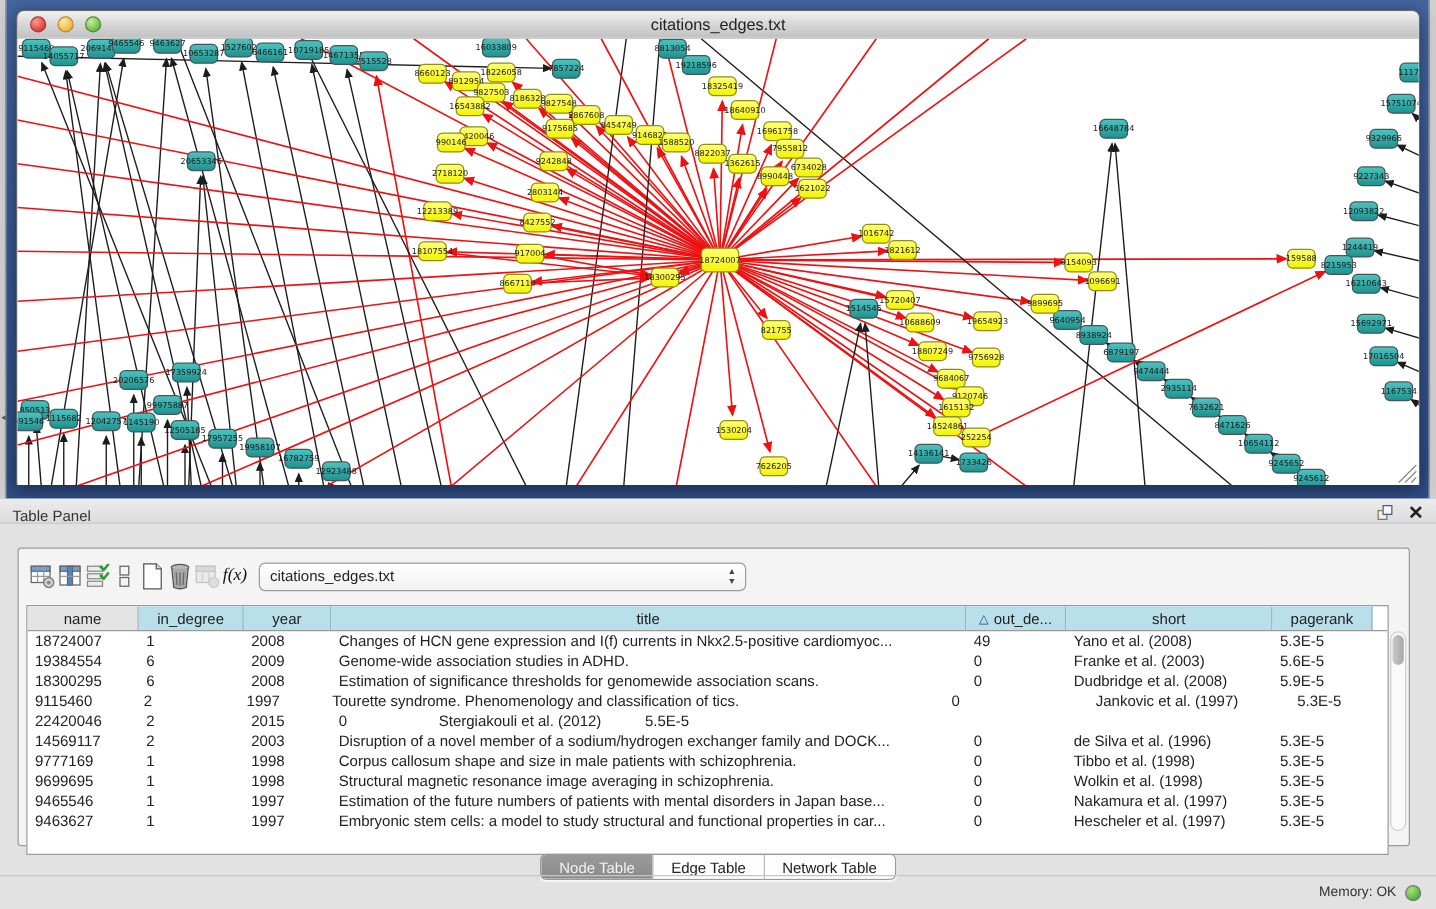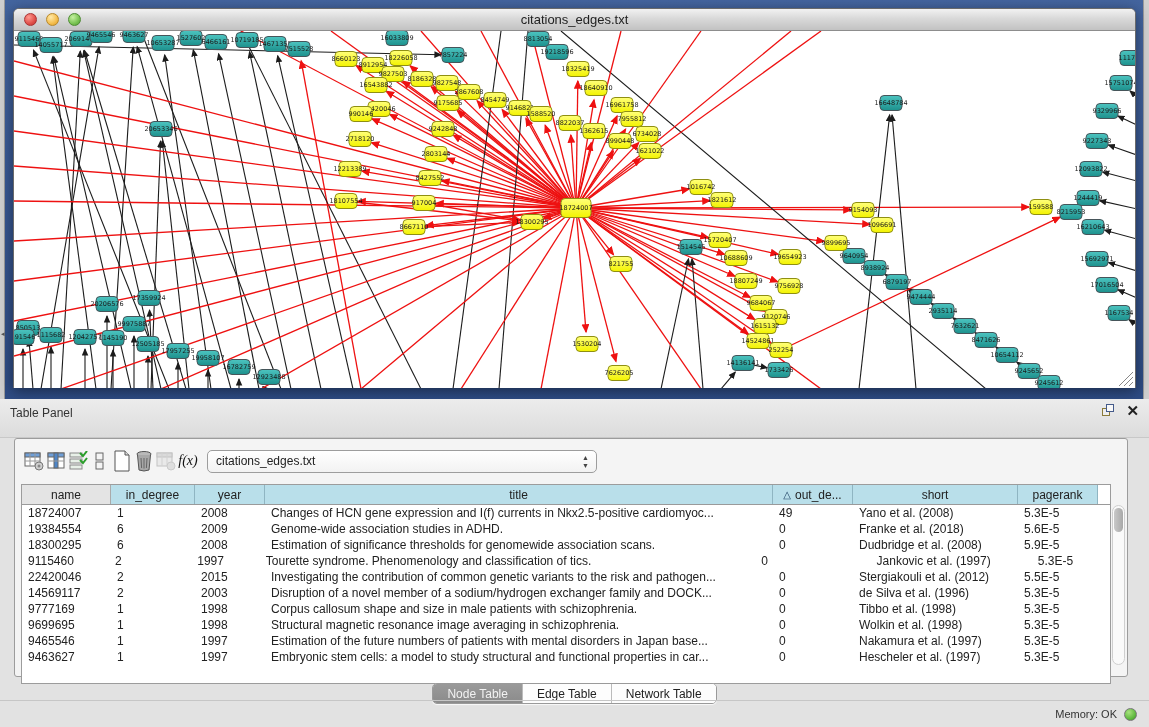--- a/index.html
+++ b/index.html
@@ -23,21 +23,21 @@
   .t-yellow{left:32px;background:radial-gradient(circle at 35% 30%,#ffe9a8,#f4bd4d 60%,#d99a26);border:1px solid #b8882a;}
   .t-green{left:54px;background:radial-gradient(circle at 35% 30%,#c5f0a0,#79c353 60%,#4f9c33);border:1px solid #4e8c33;}
   .win-title{position:absolute;top:3px;left:0;width:100%;text-align:center;
     font-size:13px;color:#222;}
   .net-canvas{position:absolute;left:0;top:22px;width:1121px;height:357px;background:#fff;}
   .divider-grip{position:absolute;left:569px;top:399px;width:14px;height:5px;
     display:flex;align-items:center;justify-content:center;gap:2px;}
   .divider-grip i{width:3px;height:3px;background:#9a9a9a;border-radius:50%;}
   
   .table-panel{position:absolute;left:0;top:399px;width:1149px;height:328px;background:#e2e2e2;}
-  .panel-titlebar{position:absolute;left:0;top:0;width:100%;height:39px;
+  .panel-titlebar{position:absolute;left:0;top:0;width:100%;height:20px;
     background:linear-gradient(180deg,#ececec,#dcdcdc);border-bottom:1px solid #c8c8c8;padding-left:47px;}
   .panel-title{position:absolute;left:10px;top:7px;font-size:12px;color:#333;}
   .panel-btns{position:absolute;right:10px;top:5px;display:flex;gap:10px;align-items:center;}
   .float-ico{width:14px;height:14px;position:relative;}
   .float-ico .sq1{position:absolute;left:0;top:4px;width:8px;height:8px;border:1px solid #8a7a3a;background:#eee;}
   .float-ico .sq2{position:absolute;left:4px;top:0;width:8px;height:8px;border:1px solid #445a8a;background:#f8f8f8;}
   .close-ico{font-size:15px;font-weight:bold;color:#222;line-height:14px;}
   .inner-panel{position:absolute;left:14px;top:39px;width:1114px;height:239px;
     background:#f4f4f4;border:1px solid #9c9c9c;border-radius:3px;}
   .toolbar{position:absolute;left:8px;top:5px;height:34px;display:flex;align-items:center;}
@@ -806,21 +806,21 @@
             <div class="tcell" style="width: 80px;">49</div>
             <div class="tcell" style="width: 165px;">Yano et al. (2008)</div>
             <div class="tcell" style="width: 80px;">5.3E-5</div>
           </div>
           <div class="trow">
             <div class="tcell" style="width: 89px;">19384554</div>
             <div class="tcell" style="width: 84px;">6</div>
             <div class="tcell" style="width: 70px;">2009</div>
             <div class="tcell" style="width: 508px;">Genome-wide association studies in ADHD.</div>
             <div class="tcell" style="width: 80px;">0</div>
-            <div class="tcell" style="width: 165px;">Franke et al. (2018)</div>
+            <div class="tcell" style="width: 165px;">Franke et al. (2003)</div>
             <div class="tcell" style="width: 80px;">5.6E-5</div>
           </div>
           <div class="trow">
             <div class="tcell" style="width: 89px;">18300295</div>
             <div class="tcell" style="width: 84px;">6</div>
             <div class="tcell" style="width: 70px;">2008</div>
             <div class="tcell" style="width: 508px;">Estimation of significance thresholds for genomewide association scans.</div>
             <div class="tcell" style="width: 80px;">0</div>
             <div class="tcell" style="width: 165px;">Dudbridge et al. (2008)</div>
             <div class="tcell" style="width: 80px;">5.9E-5</div>
@@ -831,21 +831,20 @@
             <div class="tcell" style="width: 70px;">1997</div>
             <div class="tcell" style="width: 508px;">Tourette syndrome. Phenomenology and classification of tics.</div>
             <div class="tcell" style="width: 80px;">0</div>
             <div class="tcell" style="width: 165px; margin-left: 37px;">Jankovic et al. (1997)</div>
             <div class="tcell" style="width: 80px;">5.3E-5</div>
           </div>
           <div class="trow">
             <div class="tcell" style="width: 89px;">22420046</div>
             <div class="tcell" style="width: 84px;">2</div>
             <div class="tcell" style="width: 70px;">2015</div>
-            <div class="tcell" style="width: 508px;">Investigating the contribution of common genetic variants to the risk and pathogen...</div>
             <div class="tcell" style="width: 80px;">0</div>
             <div class="tcell" style="width: 165px;">Stergiakouli et al. (2012)</div>
             <div class="tcell" style="width: 80px;">5.5E-5</div>
           </div>
           <div class="trow">
             <div class="tcell" style="width: 89px;">14569117</div>
             <div class="tcell" style="width: 84px;">2</div>
             <div class="tcell" style="width: 70px;">2003</div>
             <div class="tcell" style="width: 508px;">Disruption of a novel member of a sodium/hydrogen exchanger family and DOCK...</div>
             <div class="tcell" style="width: 80px;">0</div>

